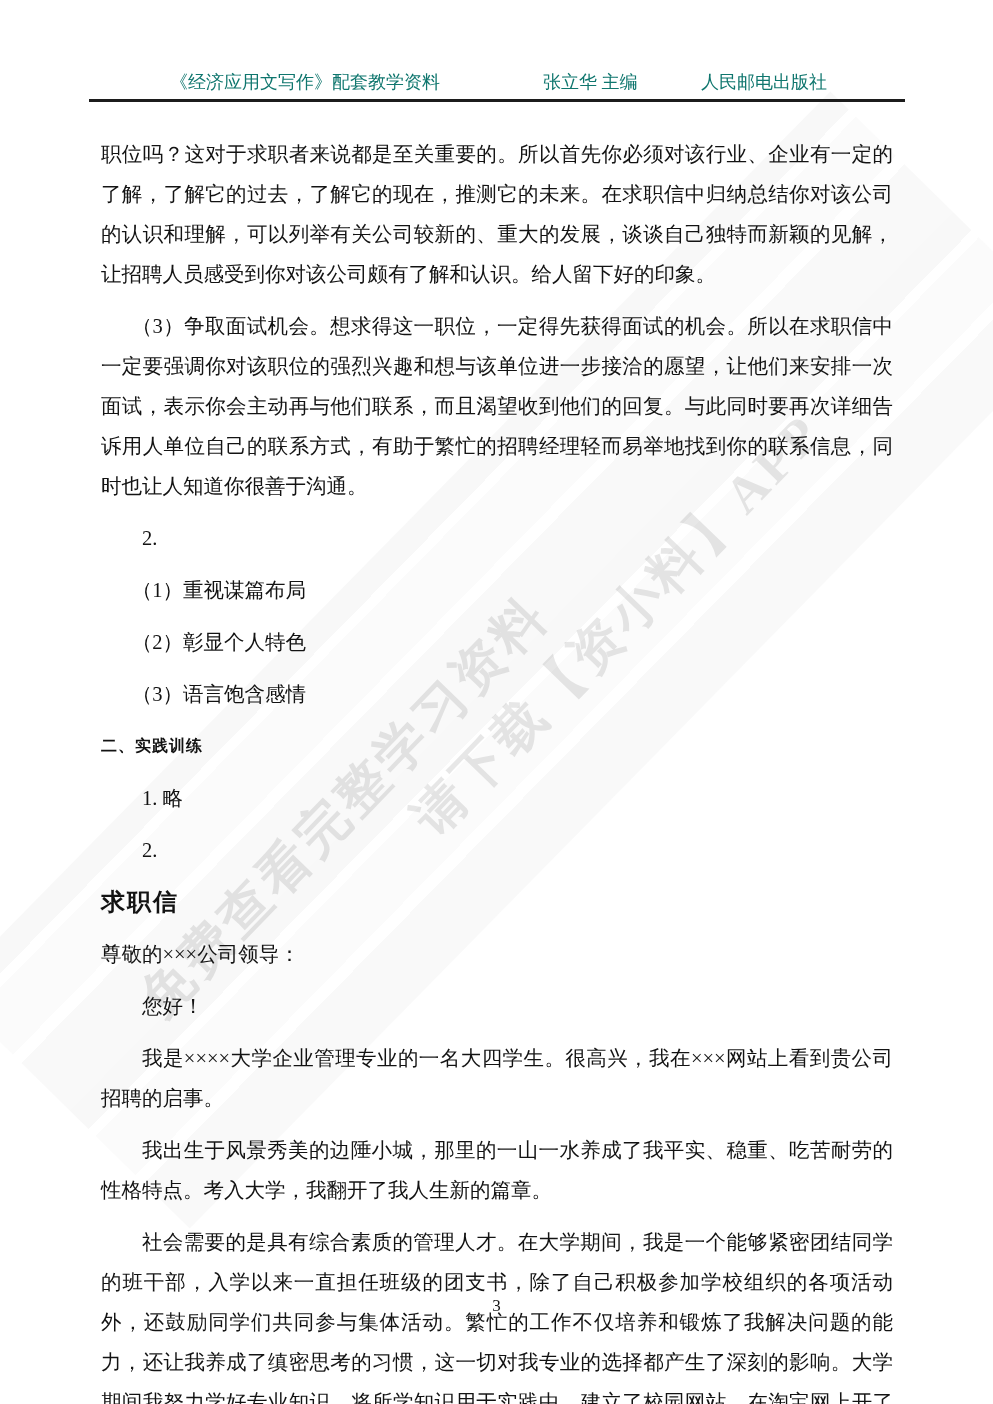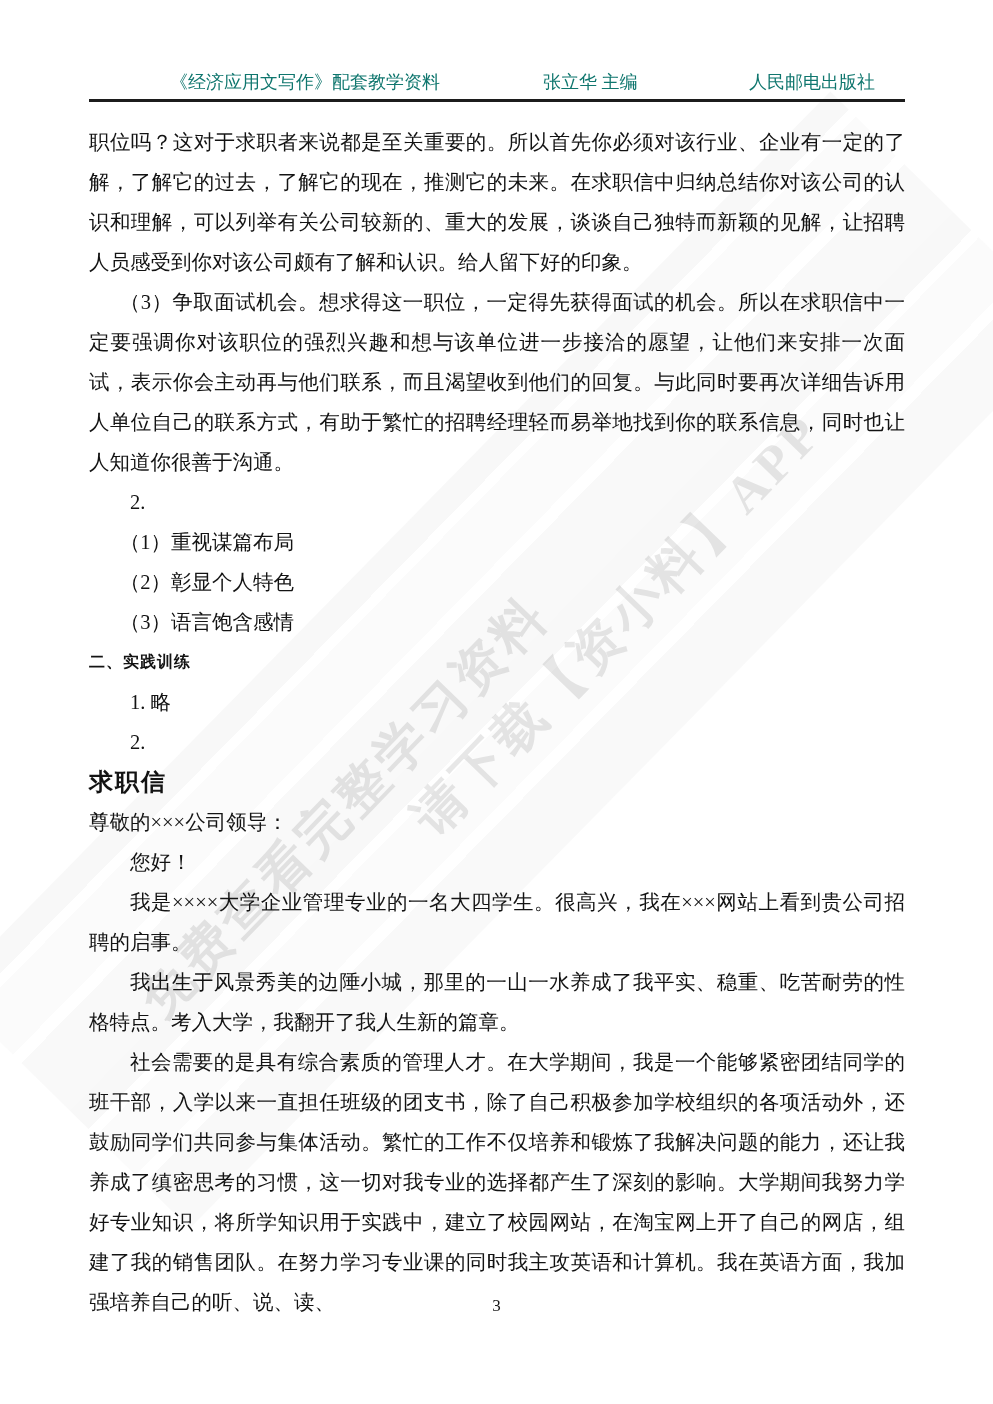--- a/index.html
+++ b/index.html
@@ -44,42 +44,42 @@
   .hdr-item {
     position: absolute;
     top: 70px;
     font-size: 18px;
     color: #0f766e;
     white-space: nowrap;
     z-index: 2;
   }
   .hdr-book      { left: 170px; }
   .hdr-editor    { left: 516px; margin-left: 27px; }
-  .hdr-publisher { left: 701px; margin-left: 48px; }
+  .hdr-publisher { left: 701px; }
   .hdr-rule {
     position: absolute;
     left: 89px; top: 99px;
     width: 816px; height: 3px;
     background: #1c1c1c;
     z-index: 2;
   }
 
   
   .body-block {
     position: absolute;
     left: 89px; top: 122px;
     width: 816px;
     font-size: 20.5px;
     line-height: 40px;
     color: #131313;
     text-align: justify;
     text-justify: inter-ideograph;
     z-index: 1;
   }
-  .body-block p { margin: 0; }
+  .body-block p { margin: 12px; }
   .ind  { text-indent: 2em; }
   .indp { text-indent: 1.5em; }
   .sec-heading {
     font-size: 16px;
     font-weight: bold;
     letter-spacing: 1px;
     text-indent: 0;
   }
   .letter-title {
     font-size: 24px;

